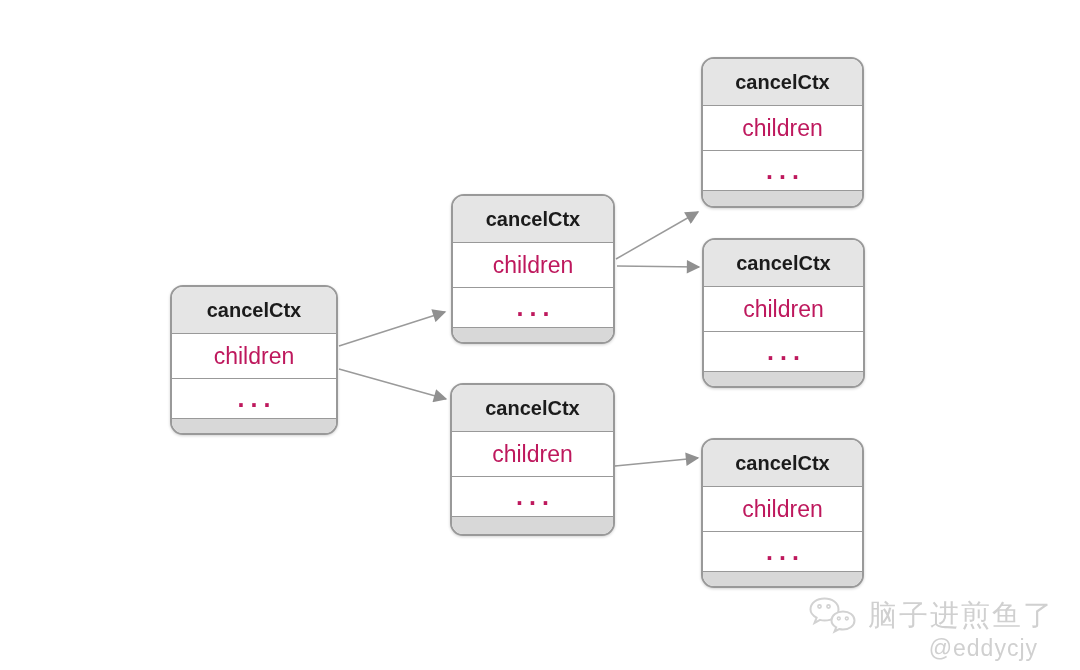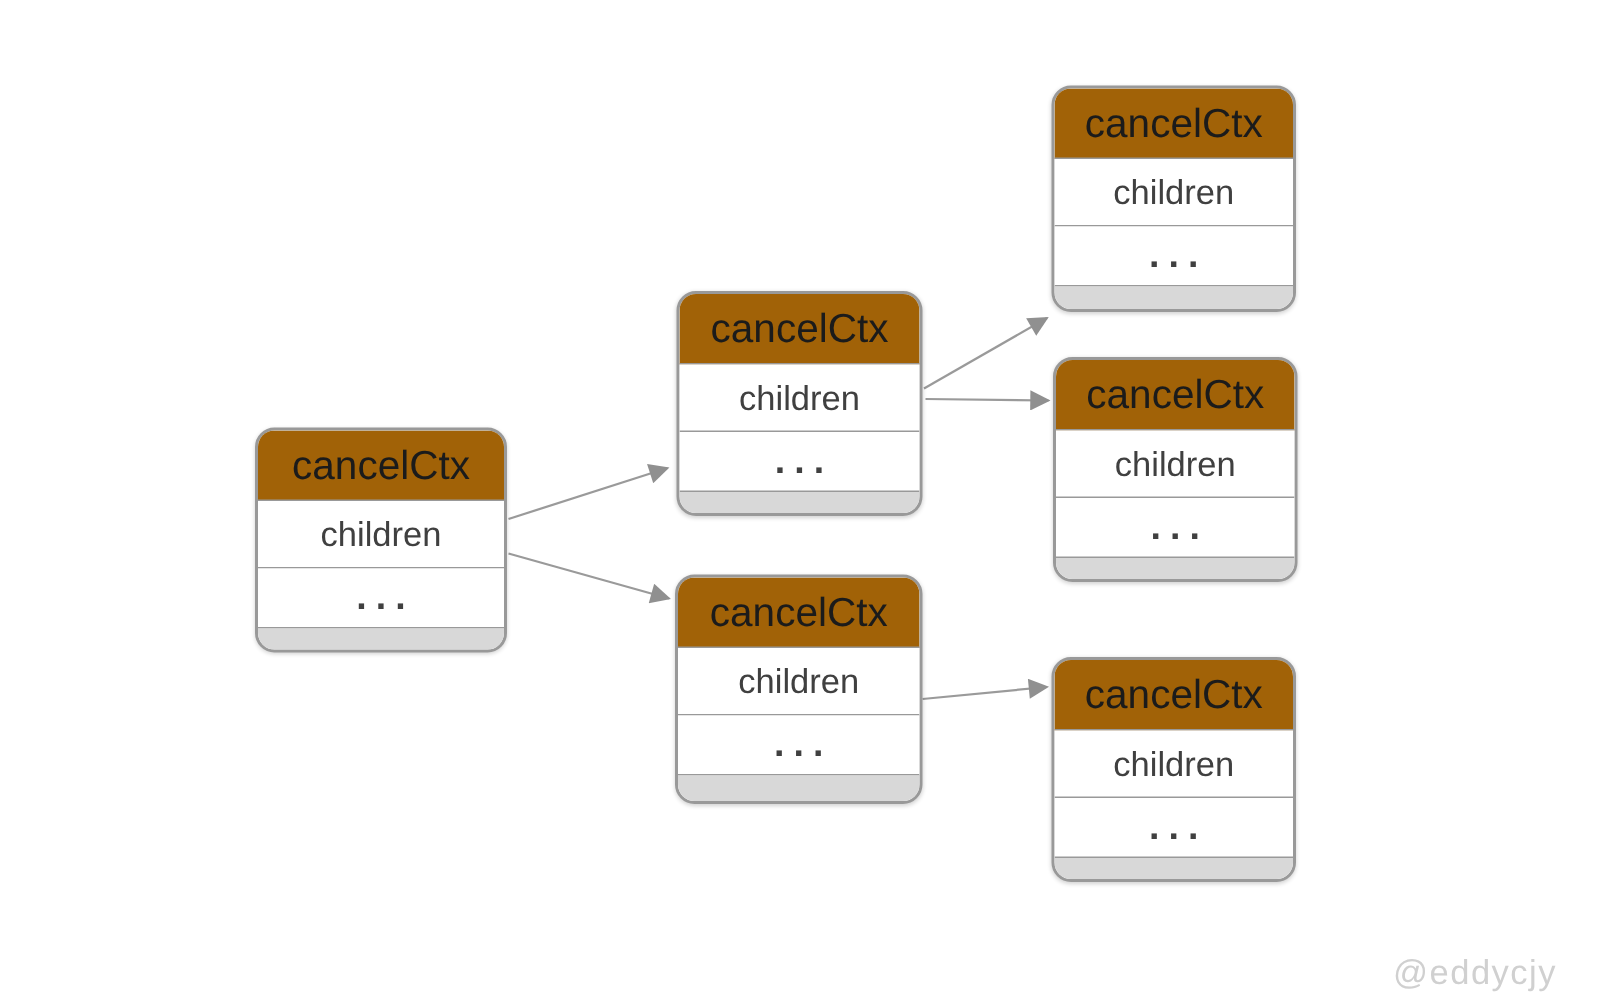--- a/index.html
+++ b/index.html
@@ -20,38 +20,39 @@
     border-radius: 13px;
     background: #ffffff;
     display: flex;
     flex-direction: column;
     overflow: hidden;
     box-shadow: 0 1px 3px rgba(0,0,0,0.18);
   }
   .node-header {
     height: 46px;
     flex: 0 0 46px;
-    background: #a16207;
+    background: #e5e5e5;
     border-bottom: 1.5px solid #999999;
     display: flex;
     align-items: center;
     justify-content: center;
-    font-size: 27px;
+    font-size: 20px;
     color: #1b1b1b;
+    font-weight: bold;
   }
   .node-row {
     height: 44px;
     flex: 0 0 44px;
     background: #ffffff;
     border-bottom: 1.5px solid #999999;
     display: flex;
     align-items: center;
     justify-content: center;
     font-size: 23px;
-    color: #404040;
+    color: #be185d;
   }
   .node-row.dots {
     height: 39px;
     flex: 0 0 39px;
     font-size: 25px;
     letter-spacing: 6px;
     font-weight: bold;
     padding-left: 6px; 
   }
   .node-footer { flex: 1 1 auto; background: #d8d8d8; }
@@ -144,16 +145,37 @@
   </div>
 
   <div class="node" id="node-grandchild3">
     <div class="node-header">cancelCtx</div>
     <div class="node-row">children</div>
     <div class="node-row dots">...</div>
     <div class="node-footer"></div>
   </div>
 
   <div class="watermark">
+    <div class="wm-row1">
+      <span class="wm-icon">
+        <svg width="52" height="42" viewBox="0 0 52 42">
+          <g fill="#ffffff" stroke="#d2d2d2" stroke-width="2">
+            <path d="M31.5 14.5 C31.5 21 25.2 25.5 17.5 25.5 C15.9 25.5 14.4 25.3 13 24.9 L7.5 28 L9.6 22.7 C6.1 20.7 3.5 17.9 3.5 14.5 C3.5 8 9.8 3.5 17.5 3.5 C25.2 3.5 31.5 8 31.5 14.5 Z"></path>
+          </g>
+          <g fill="none" stroke="#d2d2d2" stroke-width="1.6">
+            <circle cx="12.5" cy="11.5" r="1.6"></circle>
+            <circle cx="21.5" cy="11.5" r="1.6"></circle>
+          </g>
+          <g fill="#ffffff" stroke="#d2d2d2" stroke-width="2">
+            <path d="M47.5 25.5 C47.5 30.8 42.3 34.5 36 34.5 C34.7 34.5 33.4 34.3 32.2 34 L27.5 36.5 L29.2 32.3 C26.4 30.7 24.5 28.3 24.5 25.5 C24.5 20.2 29.7 16.5 36 16.5 C42.3 16.5 47.5 20.2 47.5 25.5 Z"></path>
+          </g>
+          <g fill="none" stroke="#d2d2d2" stroke-width="1.5">
+            <circle cx="31.8" cy="23.5" r="1.4"></circle>
+            <circle cx="39.8" cy="23.5" r="1.4"></circle>
+          </g>
+        </svg>
+      </span>
+      <span>脑子进煎鱼了</span>
+    </div>
     <div class="wm-row2">@eddycjy</div>
   </div>
 
 </div>
 
 </body></html>

